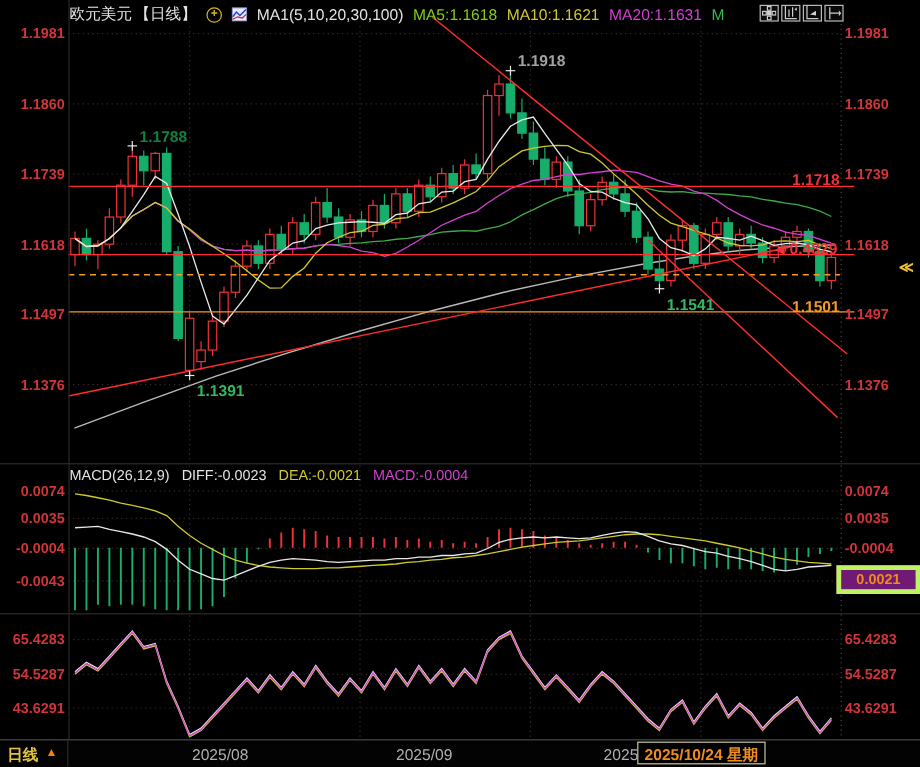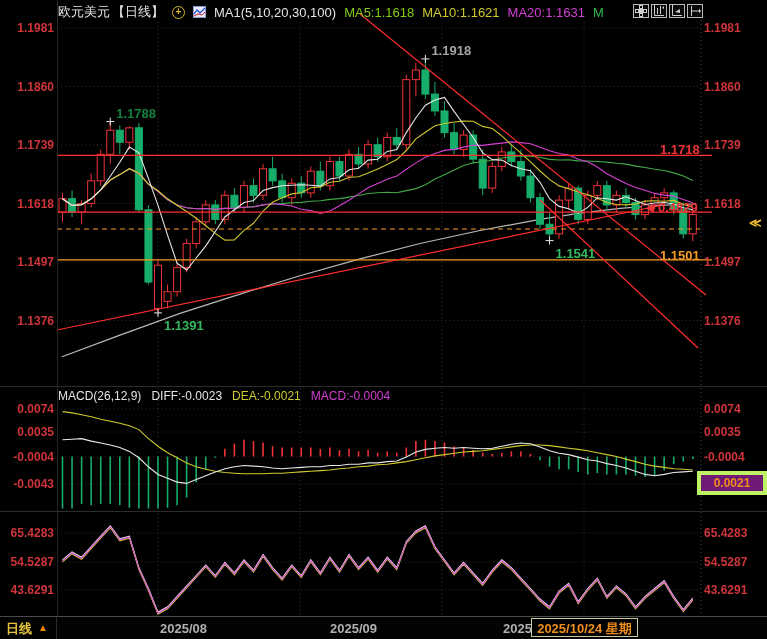--- a/index.html
+++ b/index.html
@@ -18,21 +18,21 @@
   .annot{position:absolute;font-size:13px;font-weight:bold;z-index:2;white-space:nowrap;}
   .vbox{position:absolute;left:697px;top:443px;width:62px;height:16px;border:4px solid #bef264;
         background:#701a75;color:#ef8e1f;font-size:12px;font-weight:bold;text-align:center;line-height:16px;z-index:3;margin-top:28px;}
   .watermark{position:absolute;left:626px;top:582px;font-size:36px;font-weight:bold;color:#f2f2f2;
         letter-spacing:1px;z-index:6;}
   .bottombar{position:absolute;left:0;top:616px;width:767px;height:23px;background:#030303;
         border-top:1px solid #4a4a4a;z-index:5;box-sizing:border-box;}
   .periodcell{position:absolute;left:0;top:0;width:57px;height:22px;border-right:1px solid #2b2b2b;box-sizing:border-box;}
   .periodcell .ptxt{position:absolute;left:6px;top:3px;color:#e3c43c;font-size:13px;font-weight:bold;}
   .periodcell .parr{position:absolute;left:38px;top:5px;color:#f08300;font-size:10px;}
-  .datelbl{position:absolute;top:4px;color:#b0b0b0;font-size:13px;font-weight:bold;white-space:nowrap;}
+  .datelbl{position:absolute;top:4px;color:#b0b0b0;font-size:13px;font-weight:normal;white-space:nowrap;}
   .datebox{position:absolute;left:531px;top:1px;width:107px;height:19px;border:1px solid #c9c99f;
         color:#ef8e1f;font-size:13px;font-weight:bold;text-align:center;line-height:19px;background:#000;box-sizing:border-box;}
   .divider{position:absolute;left:0;width:767px;height:1px;background:#2c2c2c;z-index:2;}
   .vborder{position:absolute;top:0;width:1px;height:616px;background:#262626;z-index:1;}
   .arrowmark{position:absolute;z-index:3;font-weight:bold;white-space:nowrap;}
 </style>
 </head>
 <body>
 
 <div class="app">

